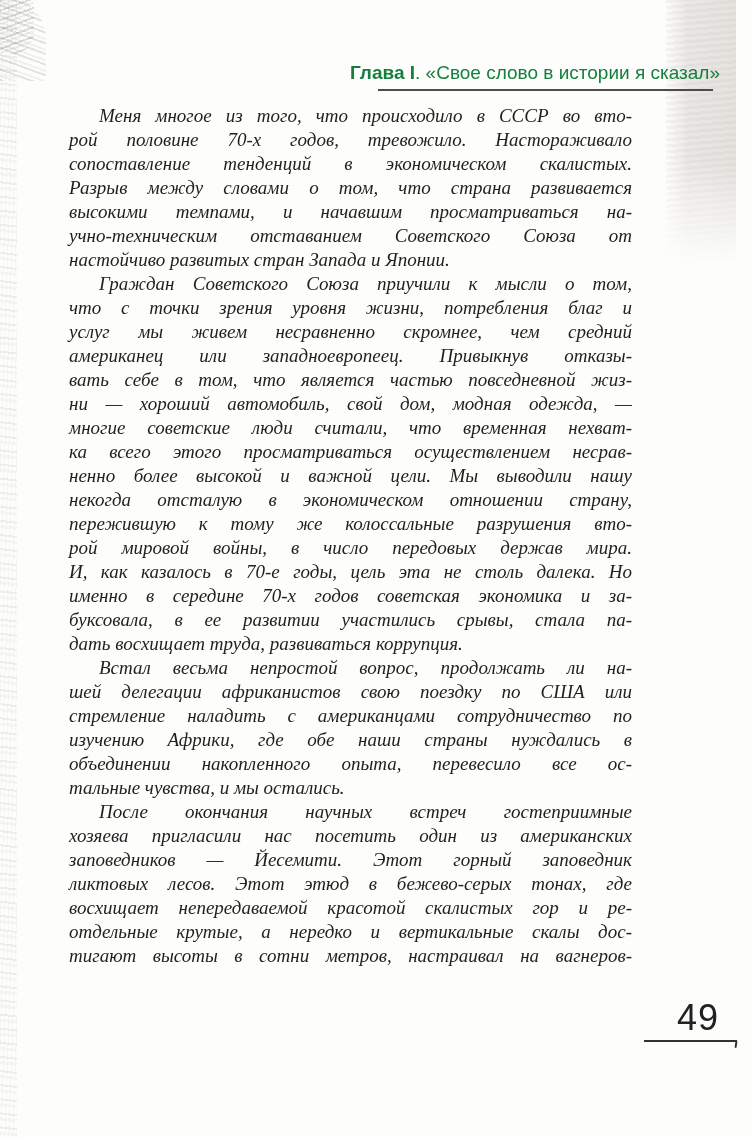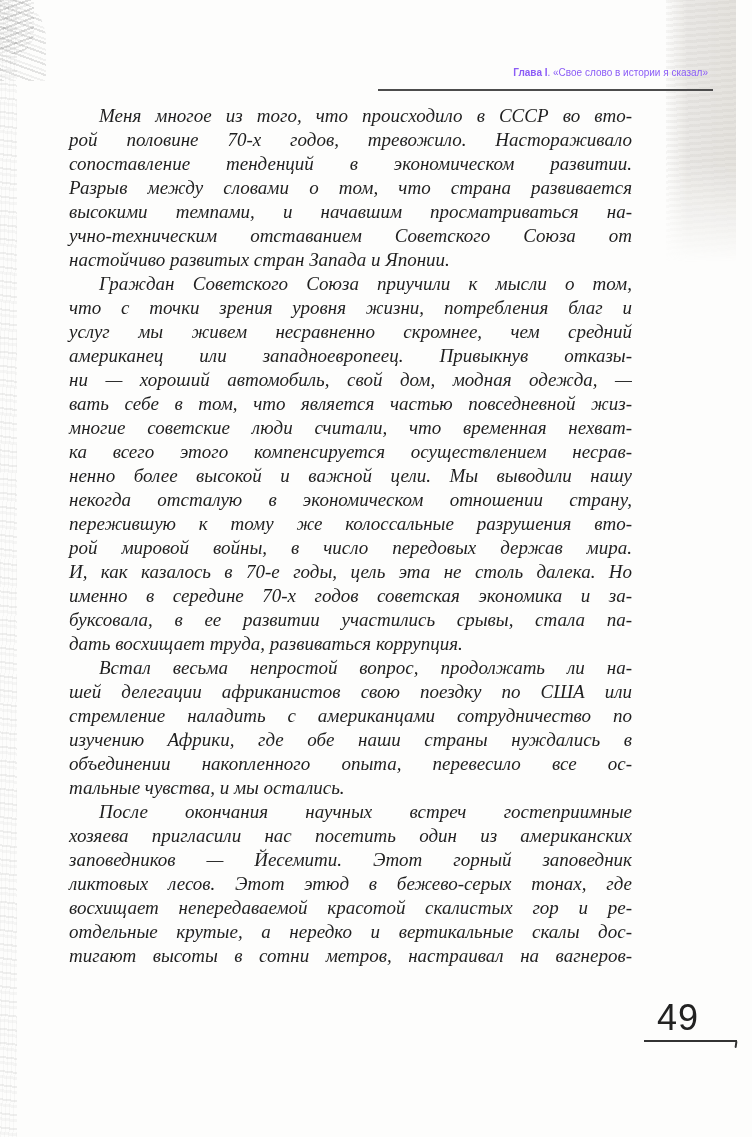--- a/index.html
+++ b/index.html
@@ -45,23 +45,23 @@
     background:
       repeating-linear-gradient(175deg,
         rgba(150,146,140,.08) 0 3px, rgba(255,255,255,0) 3px 6px),
       linear-gradient(90deg, rgba(222,219,214,0) 0%, rgba(219,216,211,.55) 30%, rgba(219,216,211,.75) 100%);
     -webkit-mask-image: linear-gradient(180deg, #000 0%, #000 62%, transparent 100%);
             mask-image: linear-gradient(180deg, #000 0%, #000 62%, transparent 100%);
   }
 
   
   .running-head {
-    position: absolute; top: 62px; right: 44px;
+    position: absolute; top: 62px; right: 32px;
     font-family: "Liberation Sans", sans-serif;
-    font-size: 10px; line-height: 22px; color: #8b5cf6;
+    font-size: 19px; line-height: 22px; color: #15803d;
     white-space: nowrap;
   }
   .running-head .chapter-label { font-weight: bold; }
   .running-head-rule {
     position: absolute; top: 89px; right: 39px;
     width: 335px; height: 2px; background: #4c4c4c;
   }
 
   
   .body-text {
@@ -72,21 +72,21 @@
     text-align: justify; text-align-last: justify;
     white-space: normal;
     font-style: italic;
   }
   .line.first { text-indent: 30px; }
   .line.end { text-align-last: left; }
 
   
   .folio {
     position: absolute; left: 637px; top: 998px; width: 82px;
-    text-align: center;
+    text-align: right;
     font-family: "Liberation Sans", "DejaVu Sans", sans-serif;
     font-weight: 400; font-size: 36px; line-height: 40px;
     letter-spacing: 1px; color: #222;
   }
   .folio-rule {
     position: absolute; left: 644px; top: 1040px;
     width: 93px; height: 2px; background: #333;
   }
   .folio-rule-tick {
     position: absolute; left: 735px; top: 1041px;
@@ -106,35 +106,35 @@
 
   <div class="running-head">
     <span class="chapter-label">Глава I</span><span>. «Свое слово в истории я сказал»</span>
   </div>
   <div class="running-head-rule"></div>
 
   <div class="body-text">
       <div>
         <div class="line first">Меня многое из того, что происходило в СССР во вто-</div>
         <div class="line">рой половине 70-х годов, тревожило. Настораживало</div>
-        <div class="line">сопоставление тенденций в экономическом развитии.</div>
+        <div class="line">сопоставление тенденций в экономическом скалистых.</div>
         <div class="line">Разрыв между словами о том, что страна развивается</div>
         <div class="line">высокими темпами, и начавшим просматриваться на-</div>
         <div class="line">учно-техническим отставанием Советского Союза от</div>
         <div class="line end">настойчиво развитых стран Запада и Японии.</div>
       </div>
       <div>
         <div class="line first">Граждан Советского Союза приучили к мысли о том,</div>
         <div class="line">что с точки зрения уровня жизни, потребления благ и</div>
         <div class="line">услуг мы живем несравненно скромнее, чем средний</div>
         <div class="line">американец или западноевропеец. Привыкнув отказы-</div>
+        <div class="line">вать себе в том, что является частью повседневной жиз-</div>
         <div class="line">ни — хороший автомобиль, свой дом, модная одежда, —</div>
-        <div class="line">вать себе в том, что является частью повседневной жиз-</div>
         <div class="line">многие советские люди считали, что временная нехват-</div>
-        <div class="line">ка всего этого компенсируется осуществлением несрав-</div>
+        <div class="line">ка всего этого просматриваться осуществлением несрав-</div>
         <div class="line">ненно более высокой и важной цели. Мы выводили нашу</div>
         <div class="line">некогда отсталую в экономическом отношении страну,</div>
         <div class="line">пережившую к тому же колоссальные разрушения вто-</div>
         <div class="line">рой мировой войны, в число передовых держав мира.</div>
         <div class="line">И, как казалось в 70-е годы, цель эта не столь далека. Но</div>
         <div class="line">именно в середине 70-х годов советская экономика и за-</div>
         <div class="line">буксовала, в ее развитии участились срывы, стала па-</div>
         <div class="line end">дать восхищает труда, развиваться коррупция.</div>
       </div>
       <div>

